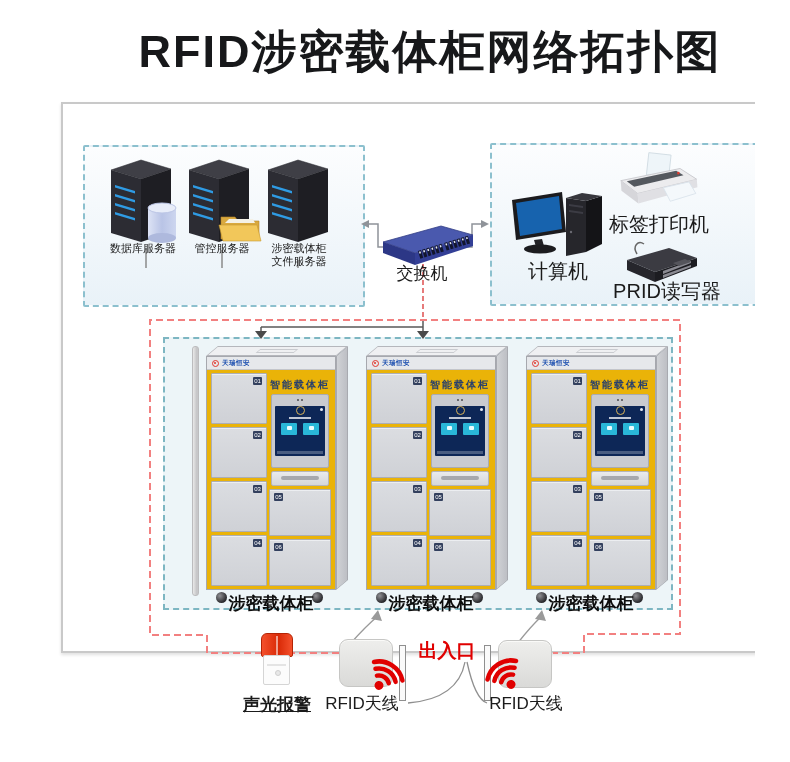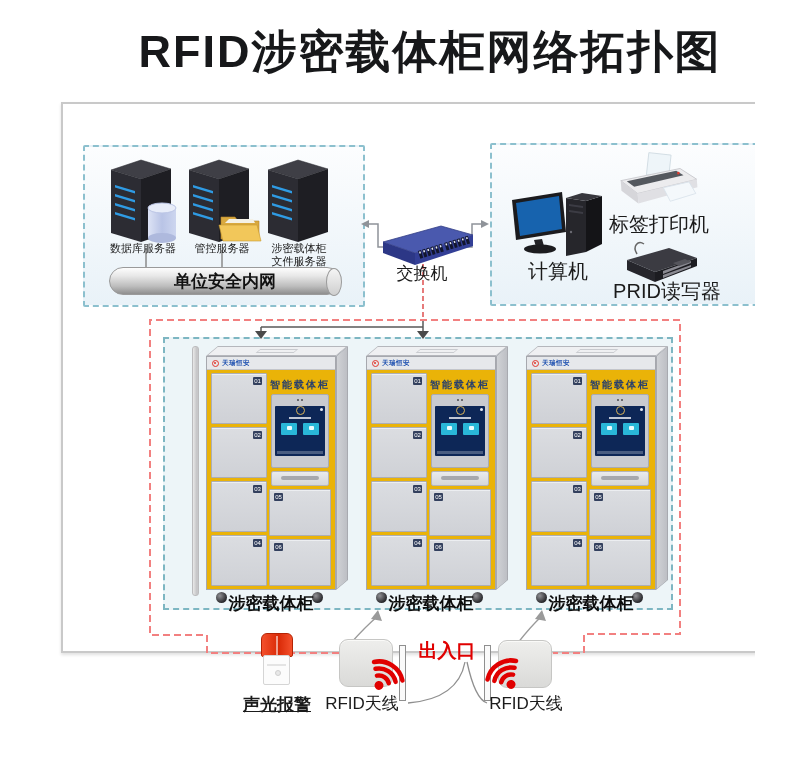--- a/index.html
+++ b/index.html
@@ -271,23 +271,20 @@
     <polygon points="6,27 26,33 26,35.5 6,29.5" fill="#2f9be4"></polygon>
     <polygon points="6,36 26,42 26,44.5 6,38.5" fill="#2f9be4"></polygon>
     <polygon points="6,45 26,51 26,53.5 6,47.5" fill="#2f9be4"></polygon>
     <polygon points="6,54 26,60 26,62.5 6,56.5" fill="#2f9be4"></polygon>
   </svg>
   <div class="lbl lbl-sm" style="left:58px; top:242px; width:100px;">数据库服务器</div>
   <div class="lbl lbl-sm" style="left:137px; top:242px; width:100px;">管控服务器</div>
   <div class="lbl lbl-sm" style="left:214px; top:242px; width:100px;">
     <span>涉密载体柜</span><br>
     <span>文件服务器</span>
-  </div>
-  <div id="intranet-pipe">
-    <span>单位安全内网</span>
   </div>
 
   <svg class="icon" style="left:346px; top:224px;" width="94" height="46" viewBox="0 0 94 46">
     <polygon points="2,18 60,2 92,11 34,29" fill="#4a59ae" stroke="#343f85" stroke-width=".8"></polygon>
     <polygon points="2,18 34,29 34,41 2,29" fill="#2c3786"></polygon>
     <polygon points="34,29 92,11 92,22 34,41" fill="#333f96"></polygon>
     <g transform="translate(37,27) rotate(-17)" fill="#12162e">
       <rect x="0" y="0" width="3" height="8"></rect>
         <rect x="4.3" y="0" width="3" height="8"></rect>
       <rect x="8.6" y="0" width="3" height="8"></rect>

